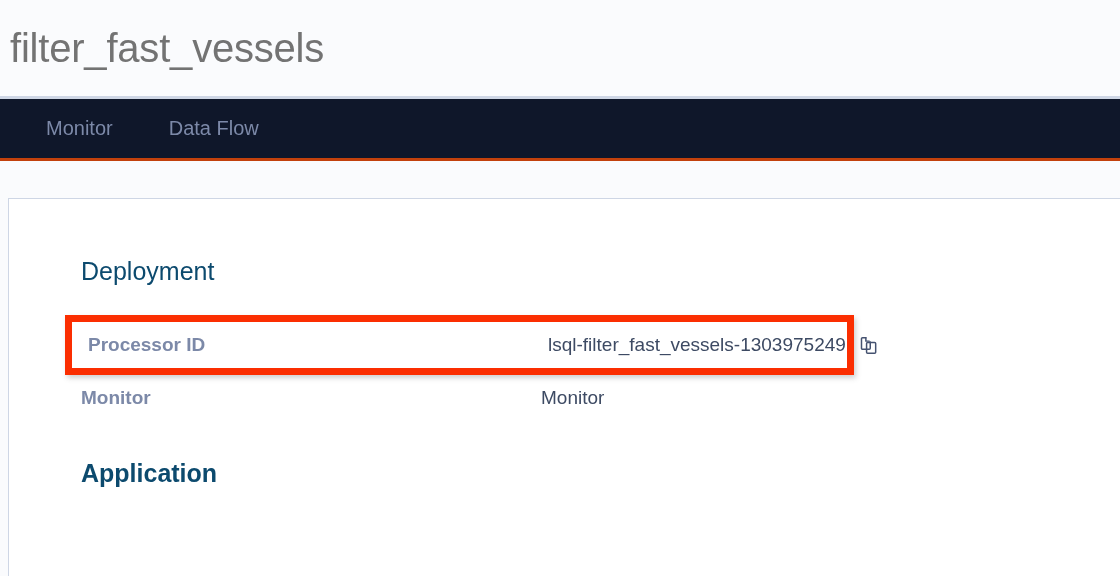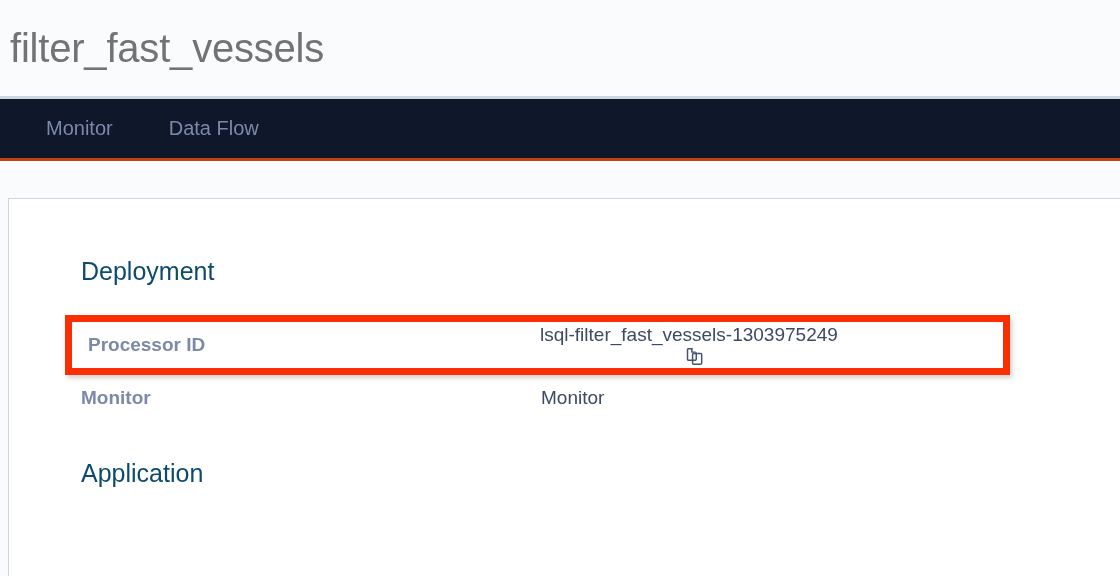--- a/index.html
+++ b/index.html
@@ -91,20 +91,21 @@
   .section-title {
     font-size: 25px;
     color: #0c4a6e;
     font-weight: 400;
     line-height: 1;
     margin: 0 0 31px 8px;
   }
   .section-title.second {
     margin-top: 40px;
     margin-bottom: 4px;
+    font-weight: bold;
   }
 
   .rows {
     width: 1000px;
   }
   .row {
     display: flex;
     align-items: center;
     height: 46px;
     position: relative;
@@ -118,39 +119,39 @@
     font-weight: bold;
     color: #7c89a8;
     white-space: nowrap;
   }
   .row-value {
     font-size: 19px;
     color: #3d4a63;
     display: flex;
     align-items: center;
     white-space: nowrap;
-    flex-direction: column;
   }
   .copy-icon {
     display: inline-flex;
     margin-left: 12px;
     cursor: pointer;
     line-height: 0;
   }
 
   
   .row.highlighted {
     border: 7px solid #fb2e01;
     height: 60px;
     margin-left: -8px;
     padding-left: 16px;
-    width: 945px;
+    width: 789px;
     box-sizing: border-box;
     box-shadow: 2px 3px 5px rgba(90,90,90,0.28);
     background: #fff;
+    gap: 8px;
   }
   .row.highlighted .row-label { width: 452px; flex: 0 0 452px; }
 </style>
 </head>
 <body>
 
 <div class="page-header">
   <div class="page-title">filter_fast_vessels</div>
 </div>
 

